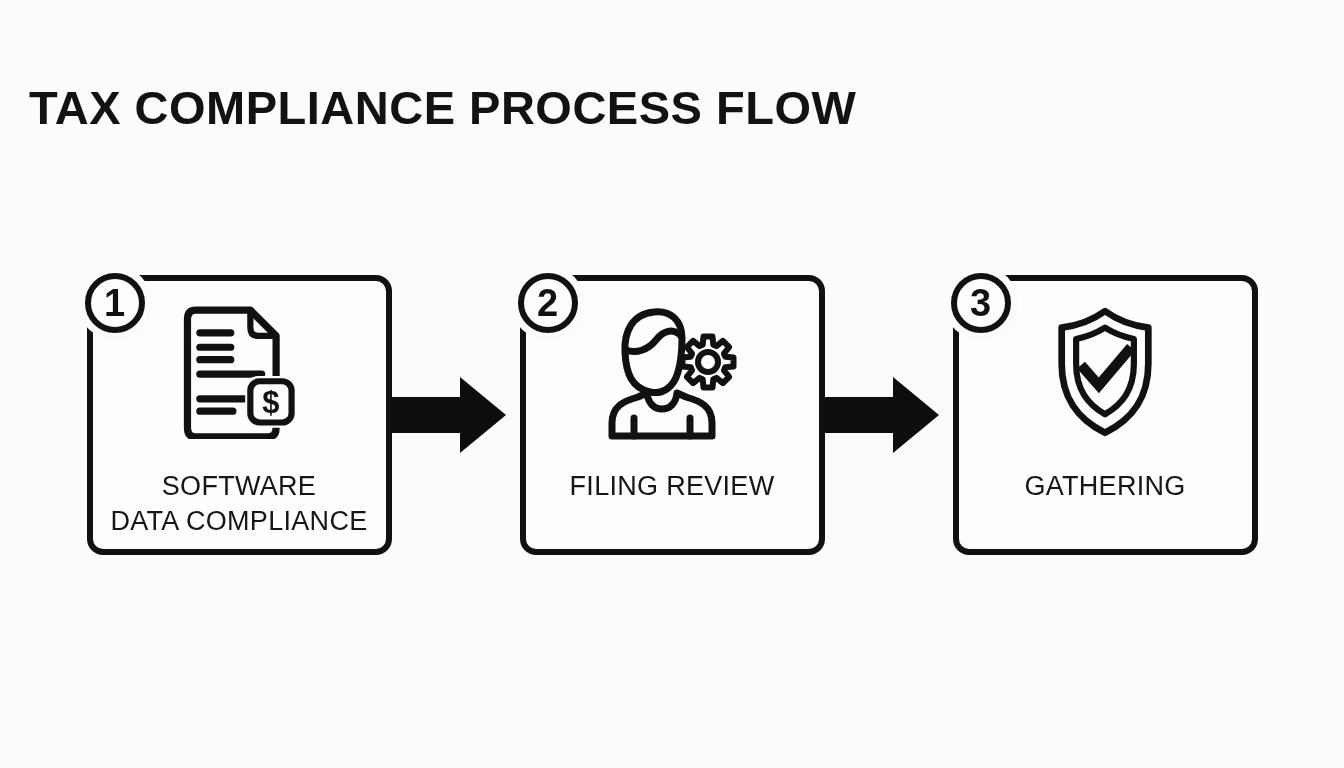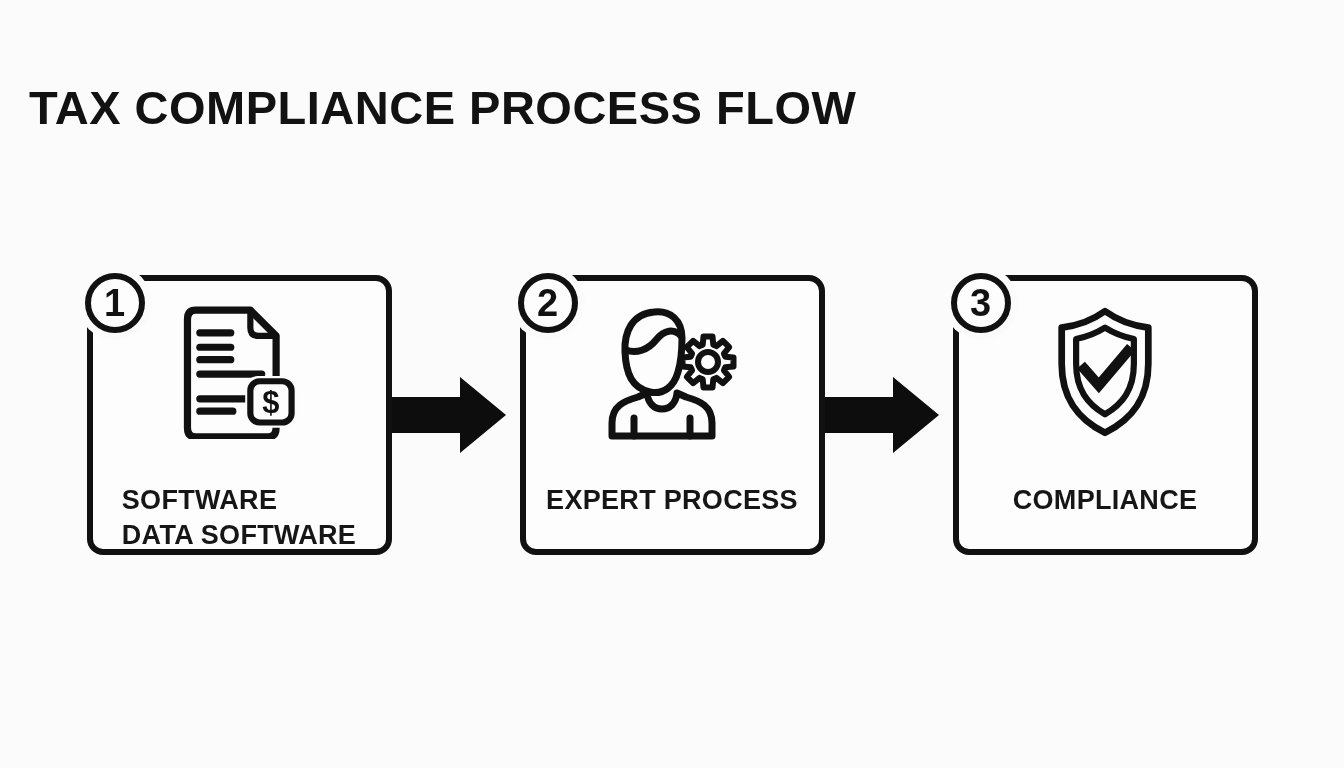--- a/index.html
+++ b/index.html
@@ -50,24 +50,24 @@
     z-index:2;
   }
   .icon-wrap {
     margin-top:24px;
     height:134px;
     display:flex;
     align-items:center;
     justify-content:center;
   }
   .label {
-    margin-top:44px;
-    text-align:left;
+    margin-top:30px;
+    text-align:center;
     font-size:27px;
-    font-weight:700;
+    font-weight:400;
     line-height:35px;
     letter-spacing:0.3px;
     color:#161616;
   }
   .arrow {
     width:128px;
     margin-top:95px;
     flex:0 0 auto;
     display:flex;
   }
@@ -97,21 +97,21 @@
           <path class="stroke" stroke-width="7" d="M18 67 H78"></path>
           <path class="stroke" stroke-width="7" d="M18 91 H62"></path>
           <path class="stroke" stroke-width="7" d="M18 103 H50"></path>
           <rect x="62" y="69" width="50" height="50" rx="12" fill="#fbfbfb"></rect>
           <rect x="67" y="74" width="40" height="40" rx="9" class="stroke fillwhite" stroke-width="6"></rect>
           <text x="87" y="105" text-anchor="middle" font-size="30" font-weight="700" fill="#111">$</text>
         </svg>
       </div>
       <div class="label">
         <div>SOFTWARE</div>
-        <div>DATA SOFTWARE</div>
+        <div>DATA COMPLIANCE</div>
       </div>
     </div>
 
     <div class="arrow">
       <svg width="128" height="90" viewBox="0 0 128 90">
         <polygon points="0,27 68,27 68,7 114,45 68,83 68,63 0,63" fill="#0d0d0d"></polygon>
       </svg>
     </div>
 
     <div class="step-box">
@@ -125,21 +125,21 @@
             <circle cx="0" cy="0" r="10" class="stroke fillwhite" stroke-width="6"></circle>
           </g>
           <path class="stroke fillwhite" stroke-width="7" d="M10 134 V121 C10 104 22 99 36 95 L45 91 C46 101 52 107 60 107 C68 107 74 101 75 91 L84 95 C98 99 110 104 110 121 V134 Z"></path>
           <path class="stroke" stroke-width="7" d="M32 134 V116"></path>
           <path class="stroke" stroke-width="7" d="M88 134 V116"></path>
           <path class="stroke fillwhite" stroke-width="7" d="M52 10 C30 12 22 30 23 50 C24 72 30 86 48 90 C62 93 72 84 76 70 C79 60 80 48 80 36 C80 18 68 8 52 10 Z"></path>
           <path class="stroke" stroke-width="7" d="M24 48 C34 52 46 48 54 38 C62 28 72 26 79 34"></path>
         </svg>
       </div>
       <div class="label">
-        <div>EXPERT PROCESS</div>
+        <div>FILING REVIEW</div>
       </div>
     </div>
 
     <div class="arrow">
       <svg width="128" height="90" viewBox="0 0 128 90">
         <polygon points="0,27 68,27 68,7 114,45 68,83 68,63 0,63" fill="#0d0d0d"></polygon>
       </svg>
     </div>
 
     <div class="step-box">
@@ -147,18 +147,18 @@
         <span>3</span>
       </div>
       <div class="icon-wrap">
         <svg width="108" height="132" viewBox="0 0 104 128">
           <path class="stroke" stroke-width="6.5" d="M52 5 C41 13 26 19 10 21 V56 C10 90 26 110 52 123 C78 110 94 90 94 56 V21 C78 19 63 13 52 5 Z"></path>
           <path class="stroke" stroke-width="6" d="M52 21 C44 26 34 30 24 32 V56 C24 81 35 95 52 105 C69 95 80 81 80 56 V32 C70 30 60 26 52 21 Z"></path>
           <path d="M32 61 L46 77 L74 44" fill="none" stroke="#111" stroke-width="10" stroke-linecap="square" stroke-linejoin="miter"></path>
         </svg>
       </div>
       <div class="label">
-        <div>COMPLIANCE</div>
+        <div>GATHERING</div>
       </div>
     </div>
 
   </div>
 </div>
 
 </body></html>

